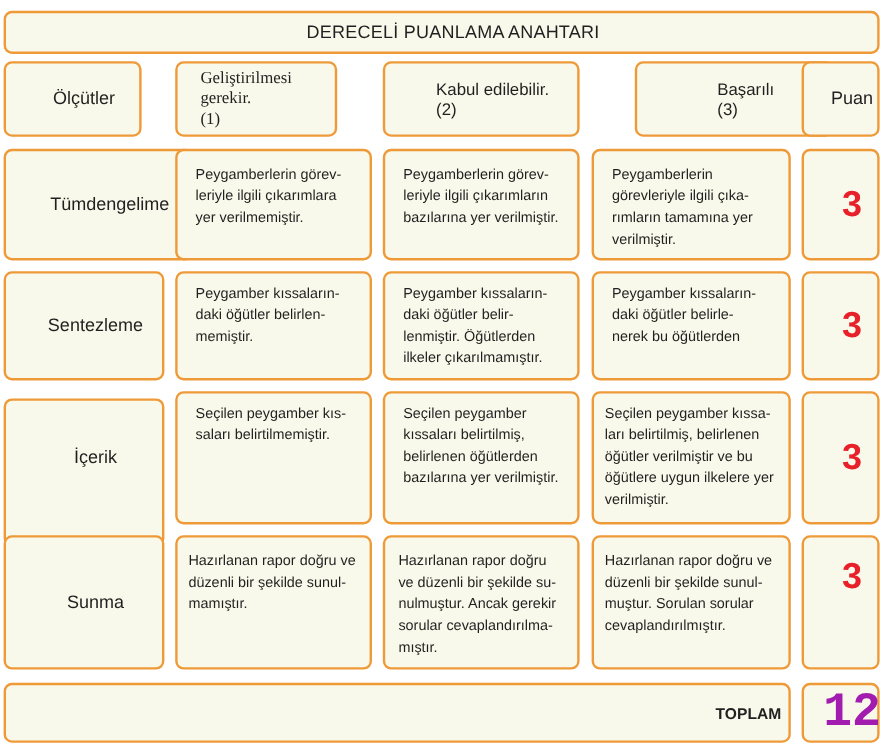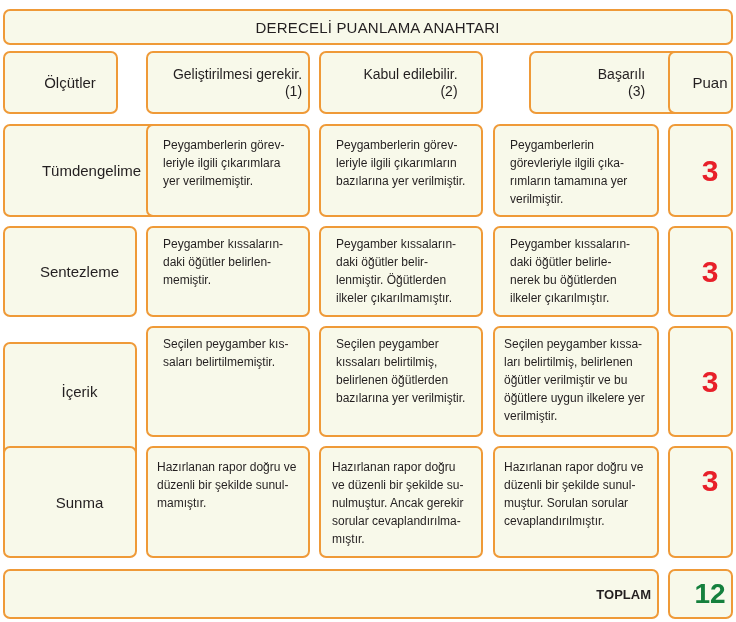--- a/index.html
+++ b/index.html
@@ -1,37 +1,37 @@
 <!DOCTYPE html>
 <html><head>
 <meta charset="utf-8">
 <style>
   html, body { margin: 0; padding: 0; background: #ffffff; }
   body { width: 736px; height: 622px; position: relative; overflow: hidden;
          font-family: "Liberation Sans", "DejaVu Sans", sans-serif; color: #231f20; }
   .box { position: absolute; box-sizing: border-box; background: #f8f9ea;
          border: 2px solid #ef9a38; border-radius: 7px; }
-  .center { display: flex; align-items: center; justify-content: center; text-align: right; padding-left: 19px; }
+  .center { display: flex; align-items: center; justify-content: center; text-align: left; padding-left: 19px; }
   .title { font-size: 15px; letter-spacing: 0.2px; }
   .hdr { font-size: 14px; line-height: 17px; }
   .crit { font-size: 15px; line-height: 19px; }
   .desc { font-size: 12px; line-height: 18px; padding: 10px 8px 0 15px; }
   .score { font-size: 30px; font-weight: bold; color: #e8202a; }
   .total-label { font-size: 13px; font-weight: bold; justify-content: flex-end; padding-right: 6px; }
-  .total-score { font-size: 28px; font-weight: bold; color: #15803d; }
+  .total-score { font-size: 40px; font-weight: bold; color: #a21caf; font-family: Liberation Mono, monospace; }
   .line { display: block; }
 </style>
 </head>
 <body>
 
 <div class="box center title" style="left:3px;top:9px;width:730px;height:36px;">DERECELİ PUANLAMA ANAHTARI</div>
 
 <div class="box center hdr" style="left:3px;top:51px;width:115px;height:63px;font-size:15px;">Ölçütler</div>
 
-<div class="box center hdr" style="left:146px;top:51px;width:164px;height:63px;">
+<div class="box center hdr" style="left:146px;top:51px;width:135px;height:63px;font-family:Liberation Serif, serif;">
   <div>
     <span class="line">Geliştirilmesi gerekir.</span>
     <span class="line">(1)</span>
   </div>
 </div>
 <div class="box center hdr" style="left:319px;top:51px;width:164px;height:63px;">
   <div>
     <span class="line">Kabul edilebilir.</span>
     <span class="line">(2)</span>
   </div>
@@ -78,25 +78,24 @@
 <div class="box desc" style="left:319px;top:226px;width:164px;height:91px;padding-top:7px;">
   <span class="line">Peygamber kıssaların-</span>
   <span class="line">daki öğütler belir-</span>
   <span class="line">lenmiştir. Öğütlerden</span>
   <span class="line">ilkeler çıkarılmamıştır.</span>
 </div>
 <div class="box desc" style="left:493px;top:226px;width:166px;height:91px;padding-top:7px;">
   <span class="line">Peygamber kıssaların-</span>
   <span class="line">daki öğütler belirle-</span>
   <span class="line">nerek bu öğütlerden</span>
-  <span class="line">ilkeler çıkarılmıştır.</span>
 </div>
 <div class="box center score" style="left:668px;top:226px;width:65px;height:91px;">3</div>
 
-<div class="box center crit" style="left:3px;top:342px;width:134px;height:124px;padding-bottom:26px;">
+<div class="box center crit" style="left:3px;top:332px;width:134px;height:124px;padding-bottom:26px;">
   <span>İçerik</span>
 </div>
 <div class="box desc" style="left:146px;top:326px;width:164px;height:111px;padding-top:7px;">
   <span class="line">Seçilen peygamber kıs-</span>
   <span class="line">saları belirtilmemiştir.</span>
 </div>
 <div class="box desc" style="left:319px;top:326px;width:164px;height:111px;padding-top:7px;">
   <span class="line">Seçilen peygamber</span>
   <span class="line">kıssaları belirtilmiş,</span>
   <span class="line">belirlenen öğütlerden</span>

